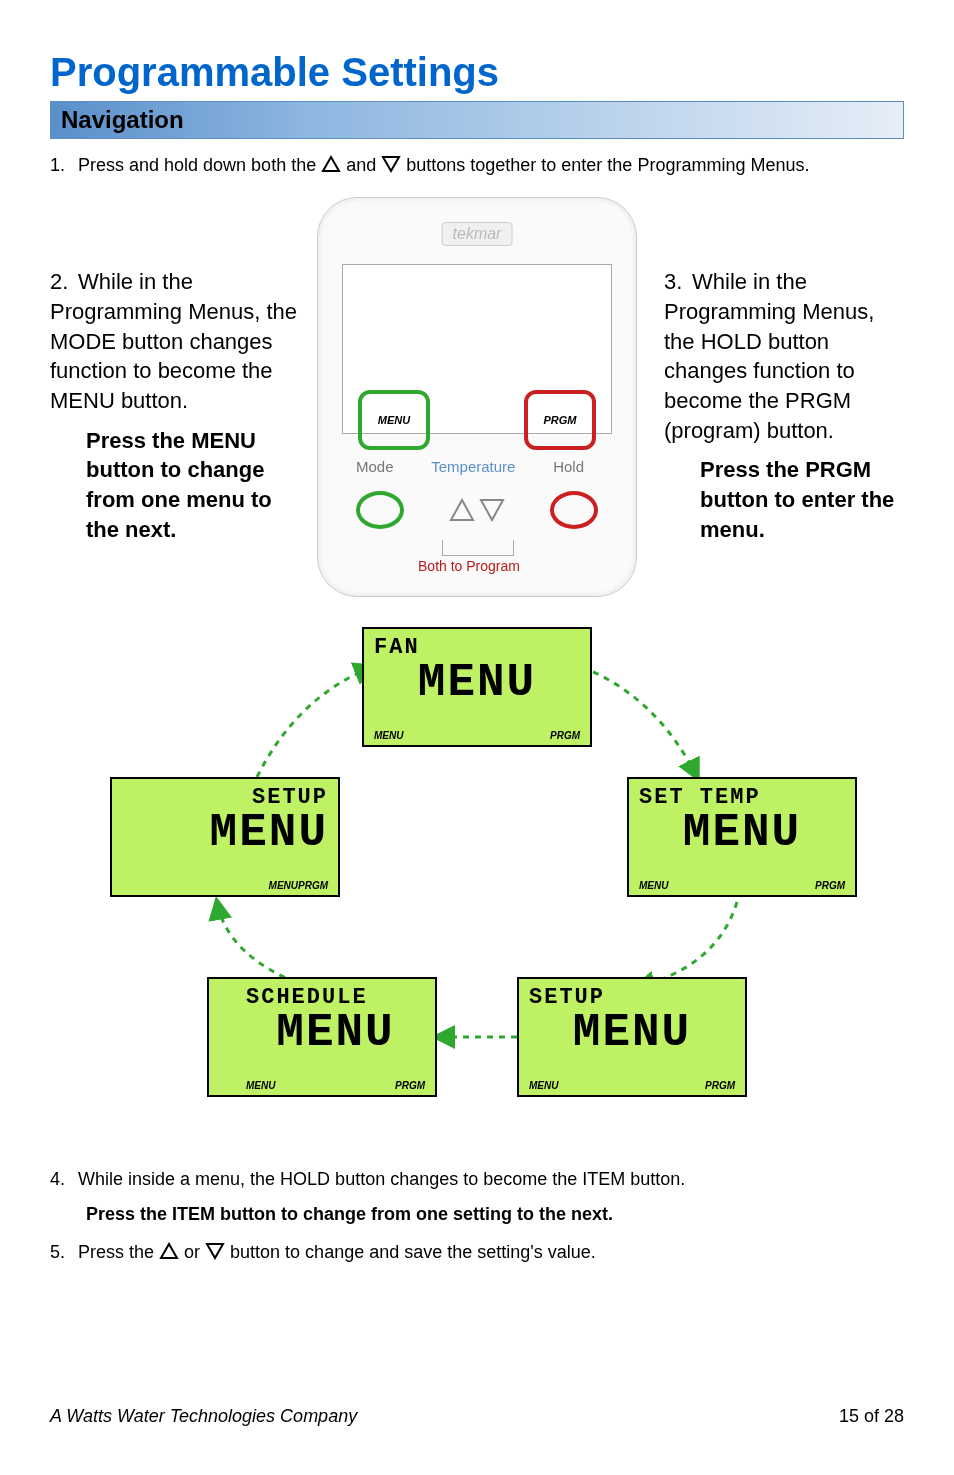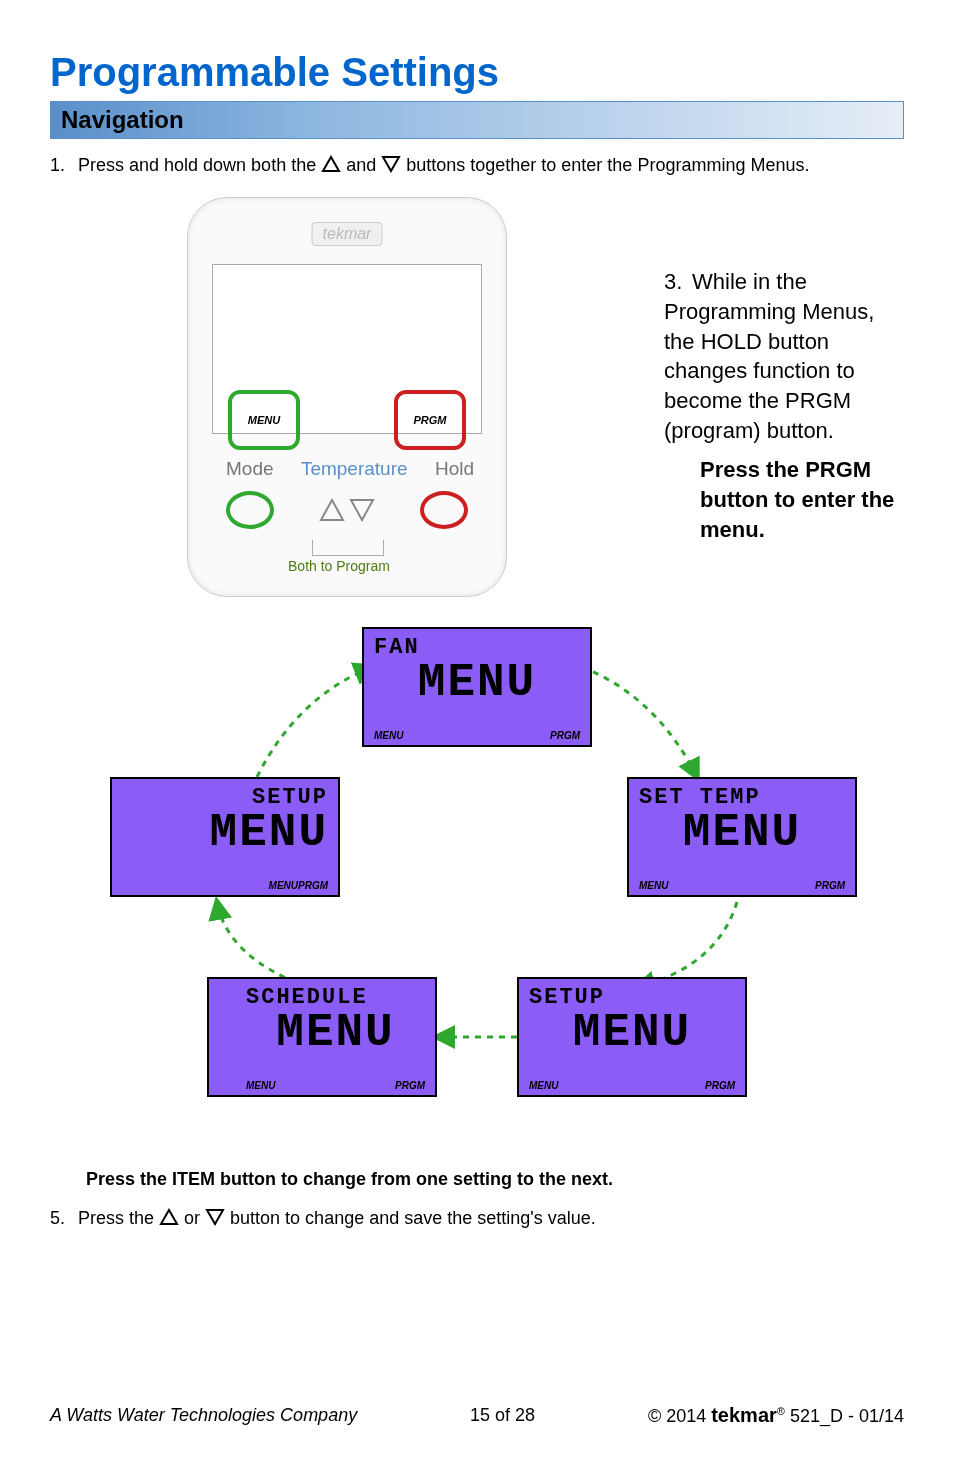--- a/index.html
+++ b/index.html
@@ -101,61 +101,61 @@
     align-items: center;
     justify-content: flex-end;
     font-size: 11px;
     font-weight: bold;
     font-style: italic;
   }
   .btn-menu { top: 192px; left: 40px; border-color: #2fa82f; justify-content: center; }
   .btn-prgm { top: 192px; right: 40px; border-color: #cc2020; justify-content: center; }
   .btn-label-row {
     position: absolute;
-    top: 260px; left: 38px; right: 32px;
+    top: 260px; left: 38px; right: 52px;
     display: flex; justify-content: space-between;
-    font-size: 19px; color: #777;
+    font-size: 15px; color: #777;
   }
   .btn-label-row span:nth-child(2){ color:#5a8fca; }
   .oval-row {
     position: absolute;
     top: 282px; left: 38px; right: 38px; height: 60px;
     display: flex; justify-content: space-between; align-items: center;
   }
   .oval {
     width: 48px; height: 38px; border: 2px solid #aaa; border-radius: 50%;
   }
   .oval-menu { border: 4px solid #2fa82f; }
   .oval-hold { border: 4px solid #cc2020; }
   .tri-pair { display:flex; gap:4px; align-items:center; }
   .bracket {
     position:absolute; top:342px; left:124px; width:72px; height:16px;
     border:1px solid #aaa; border-top:none;
   }
   .both-label {
     position:absolute; top:360px; left:0; right:16px; text-align:center;
-    font-size:14px; color:#4d7c0f;
+    font-size:14px; color:#b91c1c;
   }
 
   
   .cycle {
     position: relative;
     width: 760px;
     height: 520px;
     margin: 30px auto 20px auto;
   }
   .cycle svg.connectors {
     position:absolute; inset:0; width:100%; height:100%;
   }
   .menu-box {
     position: absolute;
     width: 230px;
     height: 120px;
     border: 2px solid #000;
-    background: #8b5cf6;
+    background: #bef264;
     padding: 6px 10px 4px 10px;
     display: flex;
     flex-direction: column;
   }
   .menu-top-label {
     font-family: 'Courier New', monospace;
     font-size: 22px;
     letter-spacing: 2px;
     font-weight: bold;
   }
@@ -199,20 +199,26 @@
 
   <div class="step">
     <span class="step-num">1.</span><span>Press and hold down both the </span><span class="tri"><svg width="20" height="18">
           <path d="M10 2 L18 16 L2 16 Z" fill="none" stroke="#000" stroke-width="2"></path>
         </svg></span><span> and </span><span class="tri"><svg width="20" height="18">
           <path d="M2 2 L18 2 L10 16 Z" fill="none" stroke="#000" stroke-width="2"></path>
         </svg></span><span> buttons together to enter the Programming Menus.</span>
   </div>
 
   <div class="row-mid">
+    <div class="col-left">
+      <div>
+        <span class="step-num">2.</span><span>While in the Programming Menus, the MODE button changes function to become the MENU button.</span>
+      </div>
+      <div class="bold step-indent" style="margin-top:10px;">Press the MENU button to change from one menu to the next.</div>
+    </div>
 
     <div class="col-center">
       <div class="device">
         <div class="device-logo">tekmar</div>
         <div class="device-screen"></div>
         <div class="btn-box btn-menu">
             <span>MENU</span>
           </div>
         <div class="btn-box btn-prgm">
             <span>PRGM</span>
@@ -296,30 +302,30 @@
     <div class="menu-box mb-setup">
       <div class="menu-top-label">SETUP</div>
       <div class="menu-word">MENU</div>
       <div class="menu-bottom-row">
           <span>MENU</span>
           <span>PRGM</span>
         </div>
     </div>
   </div>
 
+  <div class="step">
+    <span class="step-num">4.</span><span>While inside a menu, the HOLD button changes to become the ITEM button.</span>
+  </div>
   <div class="step bold step-indent">Press the ITEM button to change from one setting to the next.</div>
 
   <div class="step" style="margin-top:14px;">
     <span class="step-num">5.</span><span>Press the </span><span class="tri"><svg width="20" height="18">
           <path d="M10 2 L18 16 L2 16 Z" fill="none" stroke="#000" stroke-width="2"></path>
         </svg></span><span> or </span><span class="tri"><svg width="20" height="18">
           <path d="M2 2 L18 2 L10 16 Z" fill="none" stroke="#000" stroke-width="2"></path>
         </svg></span><span> button to change and save the setting's value.</span>
   </div>
 </div>
 
 <div class="footer">
   <span class="footer-left">A Watts Water Technologies Company</span>
   <span class="footer-center">15 of 28</span>
-  <span class="footer-right">
-    <span>© 2014 </span><span class="tekmar-brand">tekmar</span><span class="reg">®</span><span> 521_D - 01/14</span>
-  </span>
 </div>
 
 </body></html>

